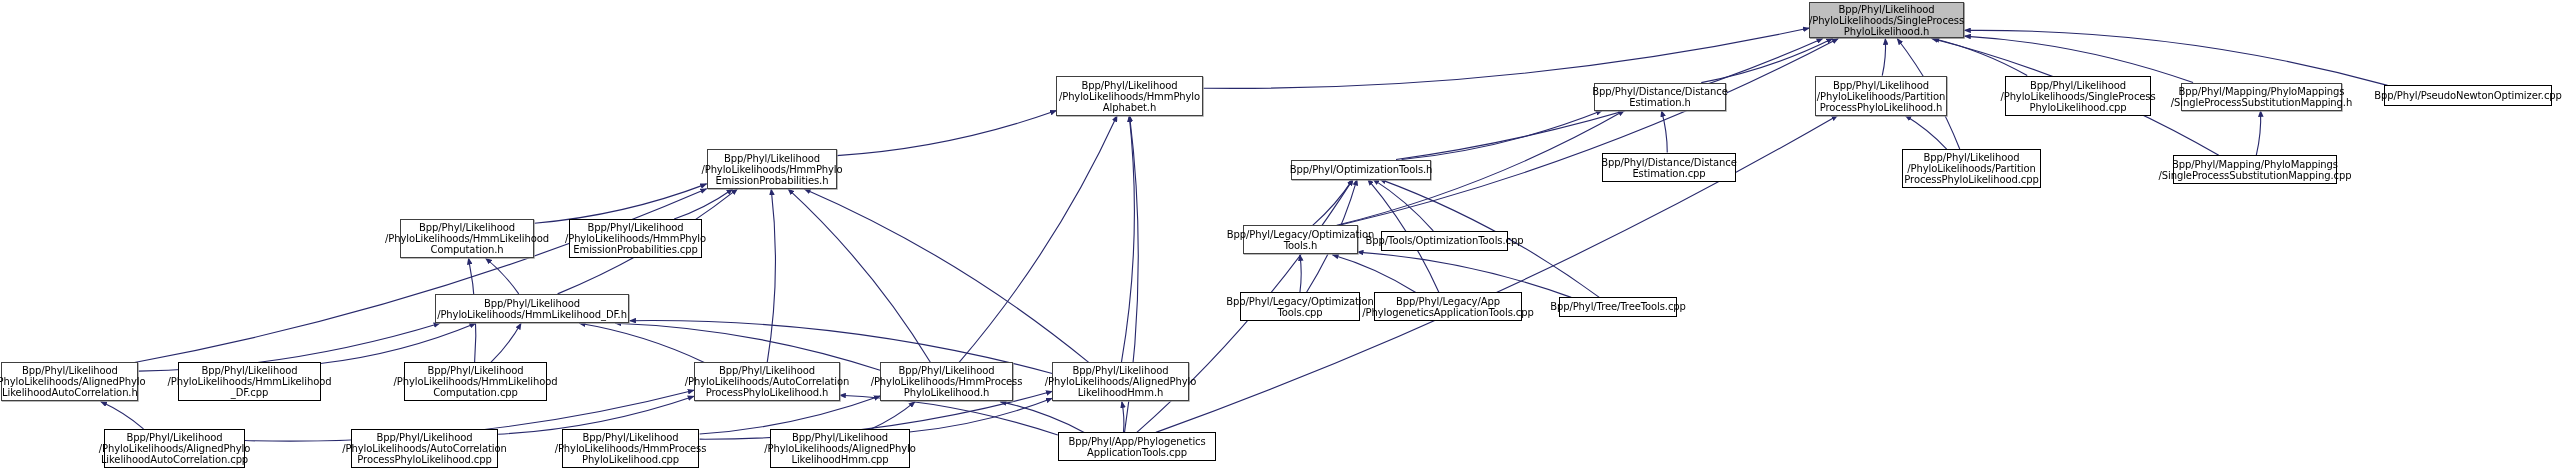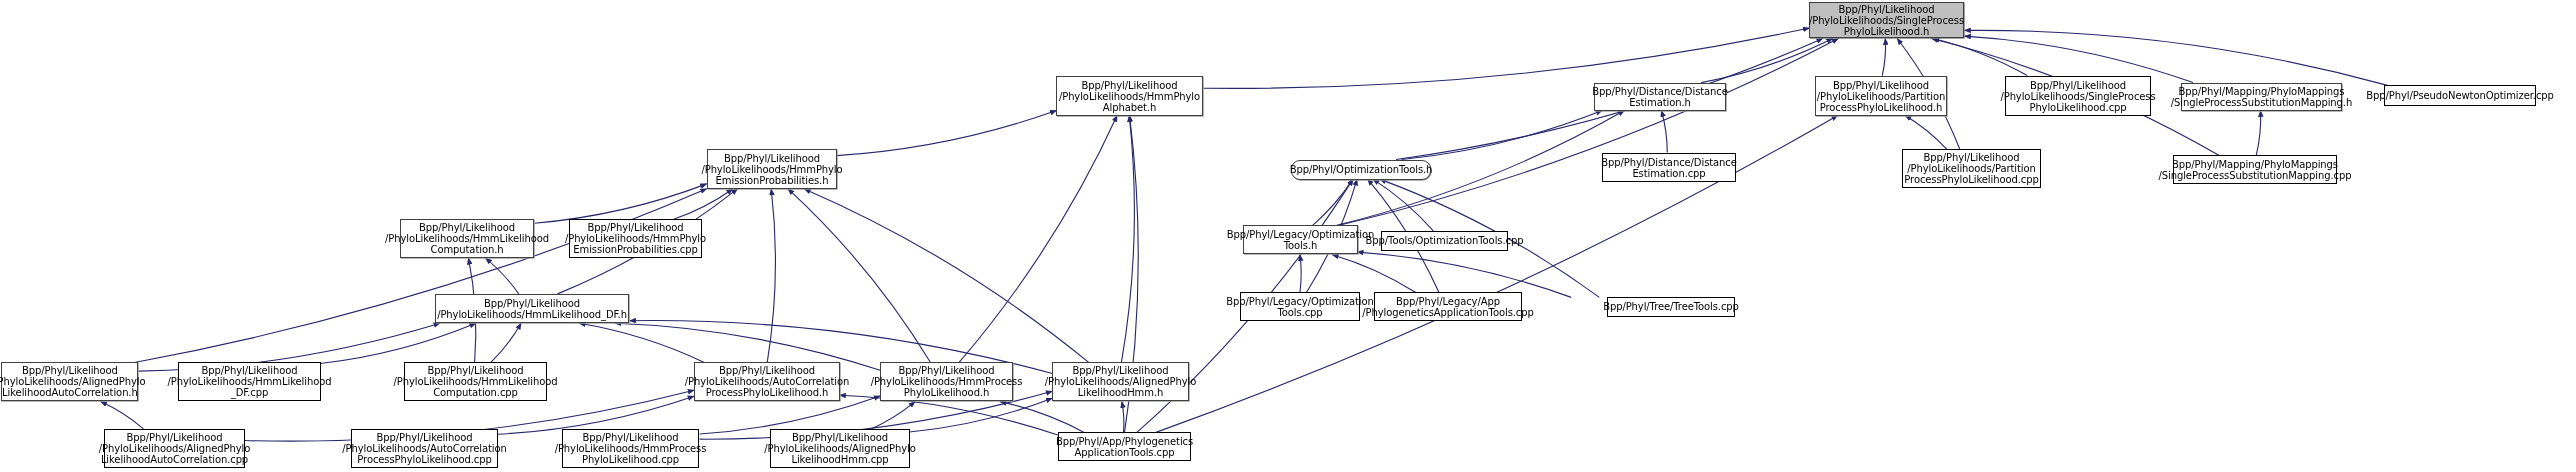--- a/index.html
+++ b/index.html
@@ -123,25 +123,25 @@
       <div class="node hdr" style="left: 1594px; top: 83px; width: 132px; height: 28px;"><span>Bpp/Phyl/Distance/Distance
 Estimation.h</span></div>
       <div class="node hdr" style="left: 1815px; top: 76px; width: 132px; height: 40px;"><span>Bpp/Phyl/Likelihood
 /PhyloLikelihoods/Partition
 ProcessPhyloLikelihood.h</span></div>
       <div class="node plain" style="left: 2005px; top: 76px; width: 146px; height: 40px;"><span>Bpp/Phyl/Likelihood
 /PhyloLikelihoods/SingleProcess
 PhyloLikelihood.cpp</span></div>
       <div class="node hdr" style="left: 2181px; top: 83px; width: 161px; height: 28px;"><span>Bpp/Phyl/Mapping/PhyloMappings
 /SingleProcessSubstitutionMapping.h</span></div>
-      <div class="node plain" style="left: 2384px; top: 85px; width: 152px; height: 21px;"><span>Bpp/Phyl/PseudoNewtonOptimizer.cpp</span></div>
+      <div class="node plain" style="left: 2384px; top: 85px; width: 168px; height: 21px;"><span>Bpp/Phyl/PseudoNewtonOptimizer.cpp</span></div>
       <div class="node hdr" style="left: 707px; top: 149px; width: 130px; height: 40px;"><span>Bpp/Phyl/Likelihood
 /PhyloLikelihoods/HmmPhylo
 EmissionProbabilities.h</span></div>
-      <div class="node hdr" style="left: 1291px; top: 160px; width: 140px; height: 19.6px; border-radius: 9px;"><span>Bpp/Phyl/OptimizationTools.h</span></div>
+      <div class="node hdr" style="left: 1291px; top: 160px; width: 140px; height: 19.6px;"><span>Bpp/Phyl/OptimizationTools.h</span></div>
       <div class="node plain" style="left: 1602px; top: 153px; width: 134px; height: 29px;"><span>Bpp/Phyl/Distance/Distance
 Estimation.cpp</span></div>
       <div class="node plain" style="left: 1902px; top: 149px; width: 139px; height: 39px;"><span>Bpp/Phyl/Likelihood
 /PhyloLikelihoods/Partition
 ProcessPhyloLikelihood.cpp</span></div>
       <div class="node plain" style="left: 2173px; top: 155px; width: 164px; height: 29px;"><span>Bpp/Phyl/Mapping/PhyloMappings
 /SingleProcessSubstitutionMapping.cpp</span></div>
       <div class="node hdr" style="left: 400px; top: 219px; width: 134px; height: 39px;"><span>Bpp/Phyl/Likelihood
 /PhyloLikelihoods/HmmLikelihood
 Computation.h</span></div>
@@ -150,21 +150,21 @@
 EmissionProbabilities.cpp</span></div>
       <div class="node hdr" style="left: 1243px; top: 225px; width: 115px; height: 29px;"><span>Bpp/Phyl/Legacy/Optimization
 Tools.h</span></div>
       <div class="node plain" style="left: 1381px; top: 231px; width: 127px; height: 19.6px;"><span>Bpp/Tools/OptimizationTools.cpp</span></div>
       <div class="node hdr" style="left: 435px; top: 294px; width: 194px; height: 29px;"><span>Bpp/Phyl/Likelihood
 /PhyloLikelihoods/HmmLikelihood_DF.h</span></div>
       <div class="node plain" style="left: 1240px; top: 292px; width: 120px; height: 29px;"><span>Bpp/Phyl/Legacy/Optimization
 Tools.cpp</span></div>
       <div class="node plain" style="left: 1374px; top: 292px; width: 148px; height: 29px;"><span>Bpp/Phyl/Legacy/App
 /PhylogeneticsApplicationTools.cpp</span></div>
-      <div class="node plain" style="left: 1559px; top: 297px; width: 128px; height: 19.6px; margin-left: 48px;"><span>Bpp/Phyl/Tree/TreeTools.cpp</span></div>
+      <div class="node plain" style="left: 1559px; top: 297px; width: 118px; height: 19.6px;"><span>Bpp/Phyl/Tree/TreeTools.cpp</span></div>
       <div class="node hdr" style="left: 1.4px; top: 362px; width: 137px; height: 39px;"><span>Bpp/Phyl/Likelihood
 /PhyloLikelihoods/AlignedPhylo
 LikelihoodAutoCorrelation.h</span></div>
       <div class="node plain" style="left: 178px; top: 362px; width: 143px; height: 39px;"><span>Bpp/Phyl/Likelihood
 /PhyloLikelihoods/HmmLikelihood
 _DF.cpp</span></div>
       <div class="node plain" style="left: 404px; top: 362px; width: 143px; height: 39px;"><span>Bpp/Phyl/Likelihood
 /PhyloLikelihoods/HmmLikelihood
 Computation.cpp</span></div>
       <div class="node hdr" style="left: 694px; top: 362px; width: 146px; height: 39px;"><span>Bpp/Phyl/Likelihood
@@ -181,17 +181,17 @@
 LikelihoodAutoCorrelation.cpp</span></div>
       <div class="node plain" style="left: 351px; top: 429px; width: 147px; height: 39px;"><span>Bpp/Phyl/Likelihood
 /PhyloLikelihoods/AutoCorrelation
 ProcessPhyloLikelihood.cpp</span></div>
       <div class="node plain" style="left: 562px; top: 429px; width: 137px; height: 39px;"><span>Bpp/Phyl/Likelihood
 /PhyloLikelihoods/HmmProcess
 PhyloLikelihood.cpp</span></div>
       <div class="node plain" style="left: 770px; top: 429px; width: 140px; height: 39px;"><span>Bpp/Phyl/Likelihood
 /PhyloLikelihoods/AlignedPhylo
 LikelihoodHmm.cpp</span></div>
-      <div class="node plain" style="left: 1058px; top: 432px; width: 133px; height: 29px;"><span>Bpp/Phyl/App/Phylogenetics
+      <div class="node plain" style="left: 1058px; top: 432px; width: 158px; height: 29px;"><span>Bpp/Phyl/App/Phylogenetics
 ApplicationTools.cpp</span></div>
     </div>
 </div>
 
 
 </body></html>

